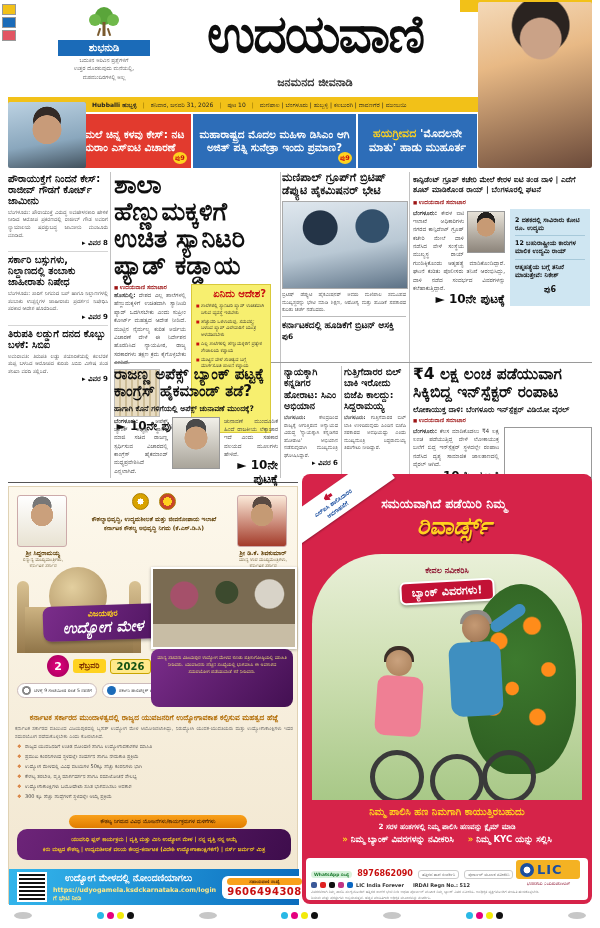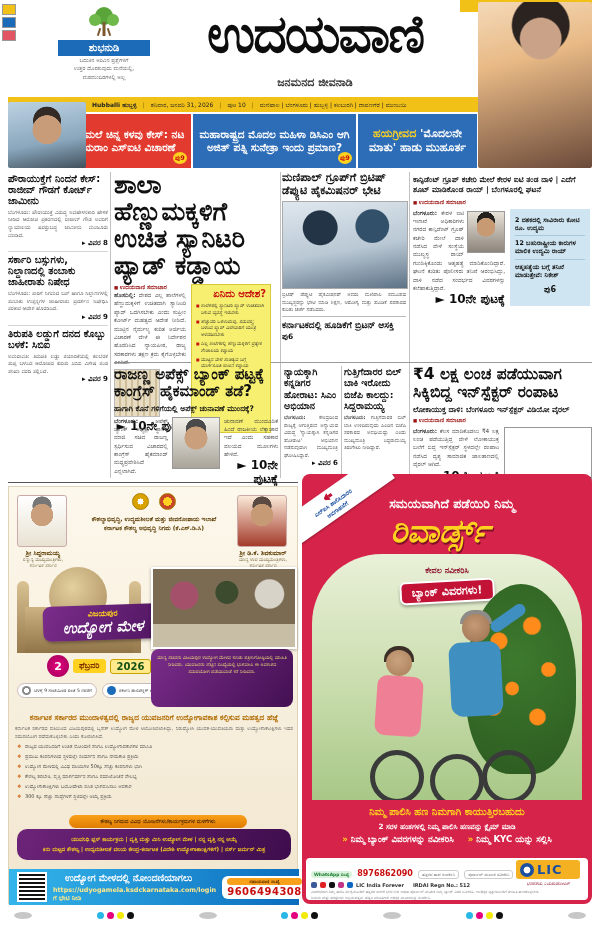--- a/index.html
+++ b/index.html
@@ -188,22 +188,22 @@
   .bsLabel{color:#fff;font-weight:800;font-size:9.5px;margin-left:12px;}
   .bsUrl{color:#ffe98a;font-weight:bold;font-size:6.4px;margin-top:2px;}
   .helpBadge{background:#fff;border-radius:6px;padding:2px 5px;text-align:center;flex:none;position:relative;}
   .helpBadge .hl1{background:#f9a11b;color:#5a2d00;font-size:4.6px;font-weight:800;border-radius:4px;padding:1px 3px;margin-bottom:1px;}
   .helpBadge .hn{color:#c80f0f;font-size:10px;font-weight:800;letter-spacing:.5px;}
 
   
   .lic{left:302px;top:474px;width:290px;height:430px;background:#d62349;border-radius:8px;box-sizing:border-box;overflow:hidden;}
   .ribbon{position:absolute;left:-34px;top:14px;width:130px;transform:rotate(-35deg);background:#fff;
           color:#1b4fa0;font-size:6px;font-weight:800;text-align:center;padding:3px 0;line-height:1.3;box-shadow:0 1px 2px rgba(0,0,0,.3);}
-  .licT1{position:absolute;left:30px;top:22px;width:240px;text-align:center;color:#fff;font-size:12.5px;font-weight:800;}
-  .licT2{position:absolute;left:18px;top:38px;width:240px;text-align:center;color:#ffd21f;font-size:32px;font-weight:800;
+  .licT1{position:absolute;left:22px;top:22px;width:240px;text-align:center;color:#fff;font-size:12.5px;font-weight:800;}
+  .licT2{position:absolute;left:32px;top:38px;width:240px;text-align:center;color:#ffd21f;font-size:24px;font-weight:800;
          font-style:italic;text-shadow:1px 2px 0 #7e0f28;}
   .licPhoto{position:absolute;left:10px;top:80px;width:270px;height:246px;border-radius:70px 70px 0 0;overflow:hidden;
             background:linear-gradient(#e9f0d8 0%,#cfe0b4 45%,#a8c887 100%);}
   .kvl{position:absolute;left:0;right:0;top:12px;text-align:center;color:#8e1430;font-size:8px;font-weight:800;}
   .bankBadge{position:absolute;left:50%;top:26px;transform:translateX(-50%) rotate(-3deg);background:#c21235;border:2px solid #fff;
              color:#fff;font-size:11px;font-weight:800;padding:3px 10px;border-radius:6px;box-shadow:0 2px 3px rgba(0,0,0,.3);}
   .tree{position:absolute;right:6px;top:30px;width:110px;height:190px;border-radius:50% 50% 40% 40%;
         background:radial-gradient(circle at 30% 30%,#ff8c1a 0 5%,transparent 6%),
                    radial-gradient(circle at 60% 22%,#ff8c1a 0 5%,transparent 6%),
                    radial-gradient(circle at 75% 45%,#ff8c1a 0 5%,transparent 6%),

